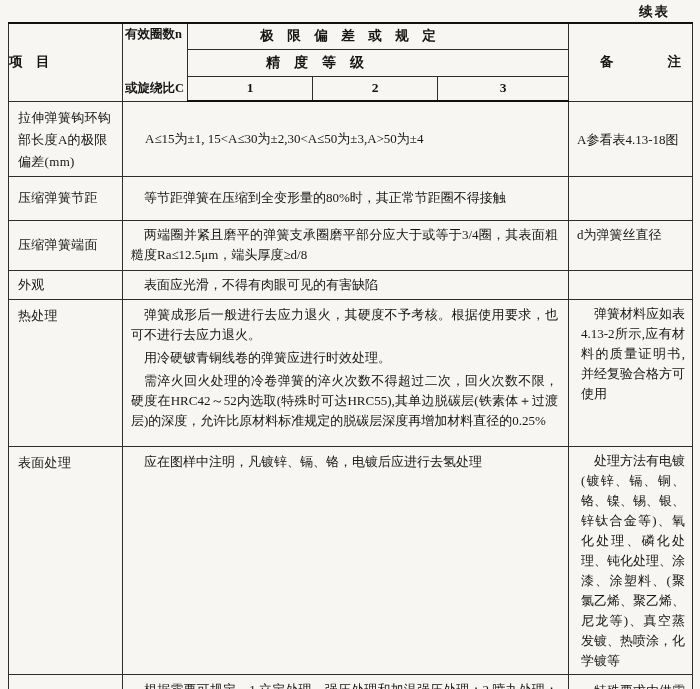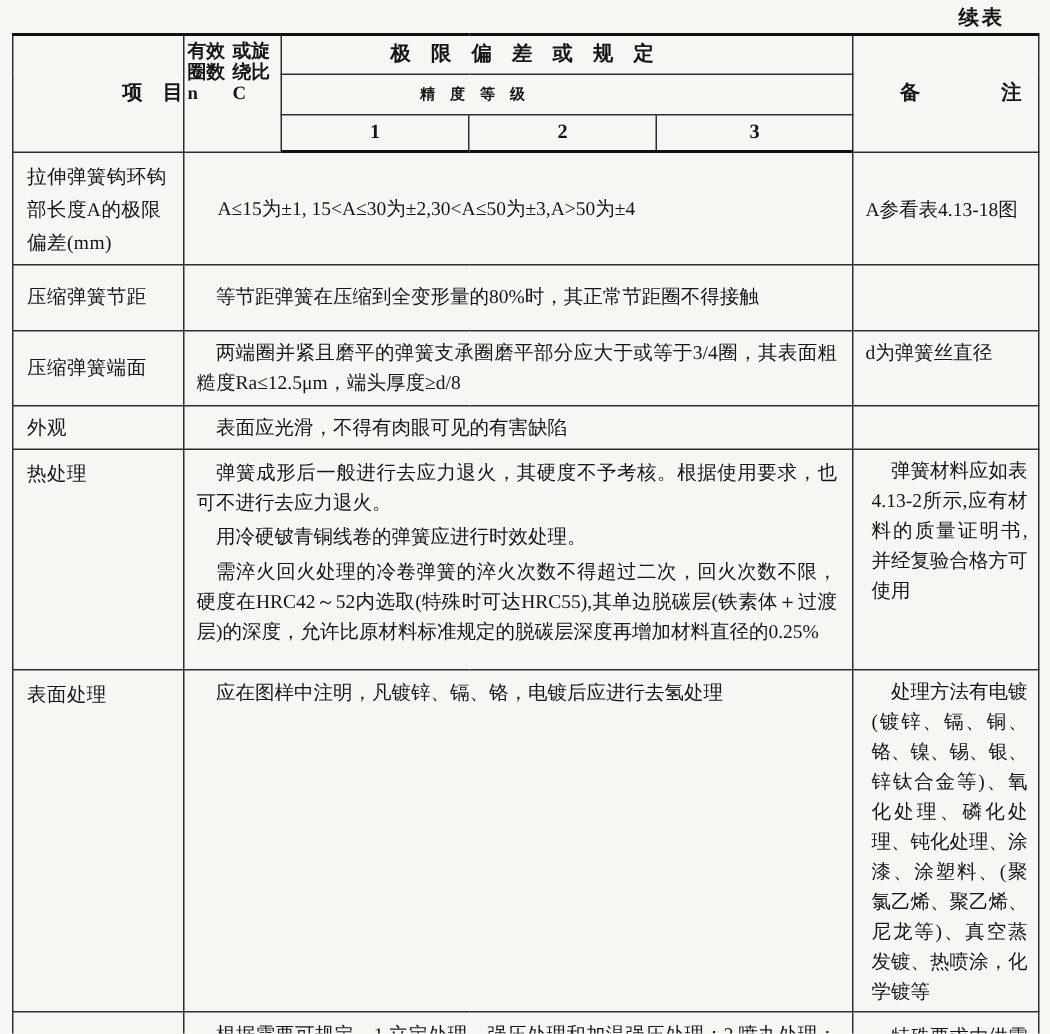--- a/index.html
+++ b/index.html
@@ -37,34 +37,34 @@
     border:1px solid #2e2e2e;
     padding:0;
     font-weight:normal;
     vertical-align:middle;
   }
   thead th{font-weight:600;}
   thead tr.h1{height:26px;}
   thead tr.h2{height:27px;}
   thead tr.h3{height:25px;}
   thead tr.h3 th{border-bottom:2px solid #111;}
-  th.item-h{text-align:right;font-size:13.5px;}
+  th.item-h{text-align:left;font-size:13.5px;}
   th.coils-h{vertical-align:middle;}
   .coils-wrap{
-    display:flex;flex-direction:row;justify-content:space-between;
+    display:flex;flex-direction:column;justify-content:space-between;
     height:72px;padding:2px 1px 3px 2px;box-sizing:border-box;
     font-size:12.5px;text-align:left;line-height:1.1;
   }
   th.limit-h{
     border-bottom:1px solid #2e2e2e;
     text-align:center;padding-right:60px;font-size:13.5px;
   }
   th.grade-h{
     border-bottom:1px solid #2e2e2e;
-    text-align:center;padding-right:126px;font-size:10px;
+    text-align:center;padding-right:126px;font-size:14px;
   }
   th.gnum{text-align:center;font-size:13.5px;}
   th.remark-h{text-align:center;font-size:13.5px;padding-left:20px;margin-top:22px;}
 
   tbody tr.r1{height:73px;}
   tbody tr.r2{height:44px;}
   tbody tr.r3{height:50px;}
   tbody tr.r4{height:28px;}
   tbody tr.r5{height:147px;font-family:Liberation Serif, serif;}
   tbody tr.r6{height:188px;}

